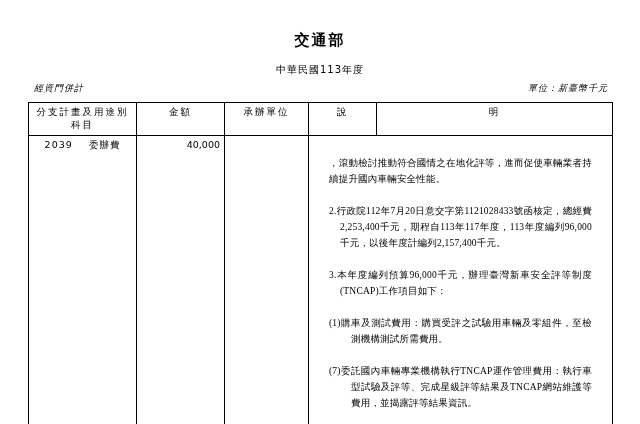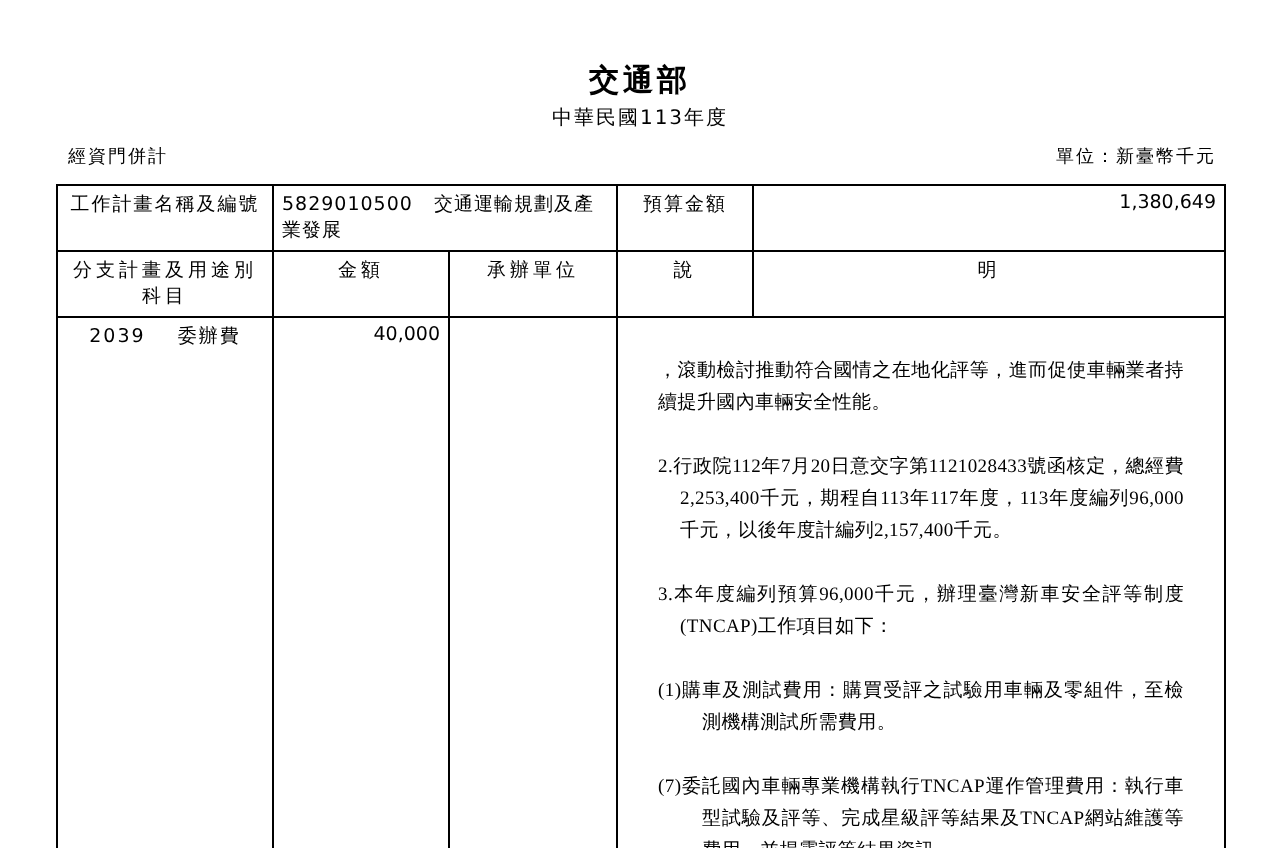--- a/index.html
+++ b/index.html
@@ -34,28 +34,29 @@
   .doc-title {
     font-size: 17px;
     font-weight: bold;
     letter-spacing: 1px;
     line-height: 24px;
     margin-top: 2px;
   }
   .doc-year {
     font-size: 10px;
     line-height: 16px;
-    margin-top: 2px;
+    margin-top: 12px;
     letter-spacing: 1px;
   }
   .meta-row {
     position: relative;
     height: 16px;
     margin-top: 4px;
     font-size: 9px;
+    font-style: italic;
   }
   .meta-left {
     position: absolute;
     left: 6px;
     top: 0;
     letter-spacing: 1px;
   }
   .meta-right {
     position: absolute;
     right: 4px;
@@ -146,30 +147,20 @@
 
   <table class="main">
     <colgroup>
       <col style="width:108px">
       <col style="width:88px">
       <col style="width:84px">
       <col style="width:68px">
       <col style="width:236px">
     </colgroup>
     <tbody>
-      <tr>
-        <td class="hdr-label">工作計畫名稱及編號</td>
-        <td class="hdr-value" colspan="2">
-          <span>5829010500</span>
-          &nbsp;
-          <span>交通運輸規劃及產業發展</span>
-        </td>
-        <td class="hdr-label">預算金額</td>
-        <td class="amount-cell">1,380,649</td>
-      </tr>
 
       <tr class="col-headers">
         <td>分支計畫及用途別科目</td>
         <td>金額</td>
         <td>承辦單位</td>
         <td>說</td>
         <td>明</td>
       </tr>
 
       <tr class="body-row">

